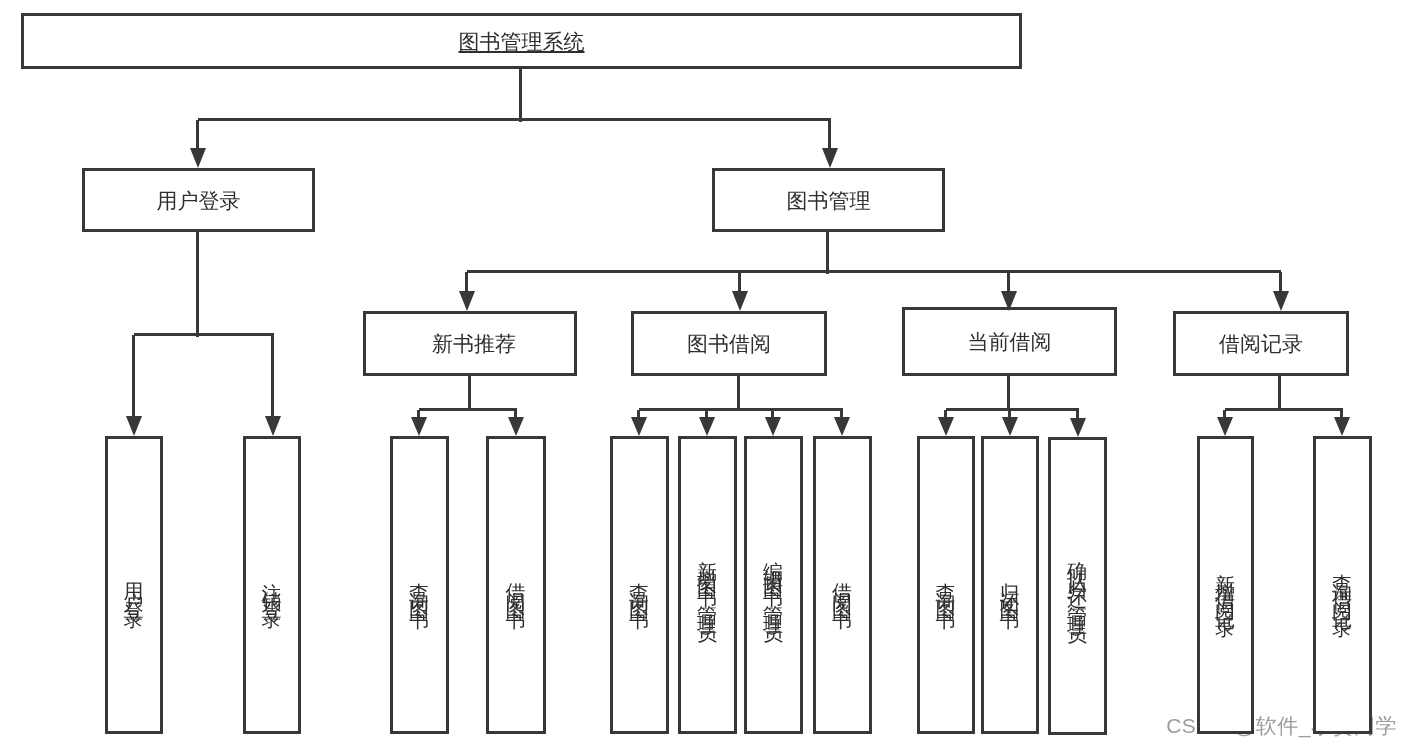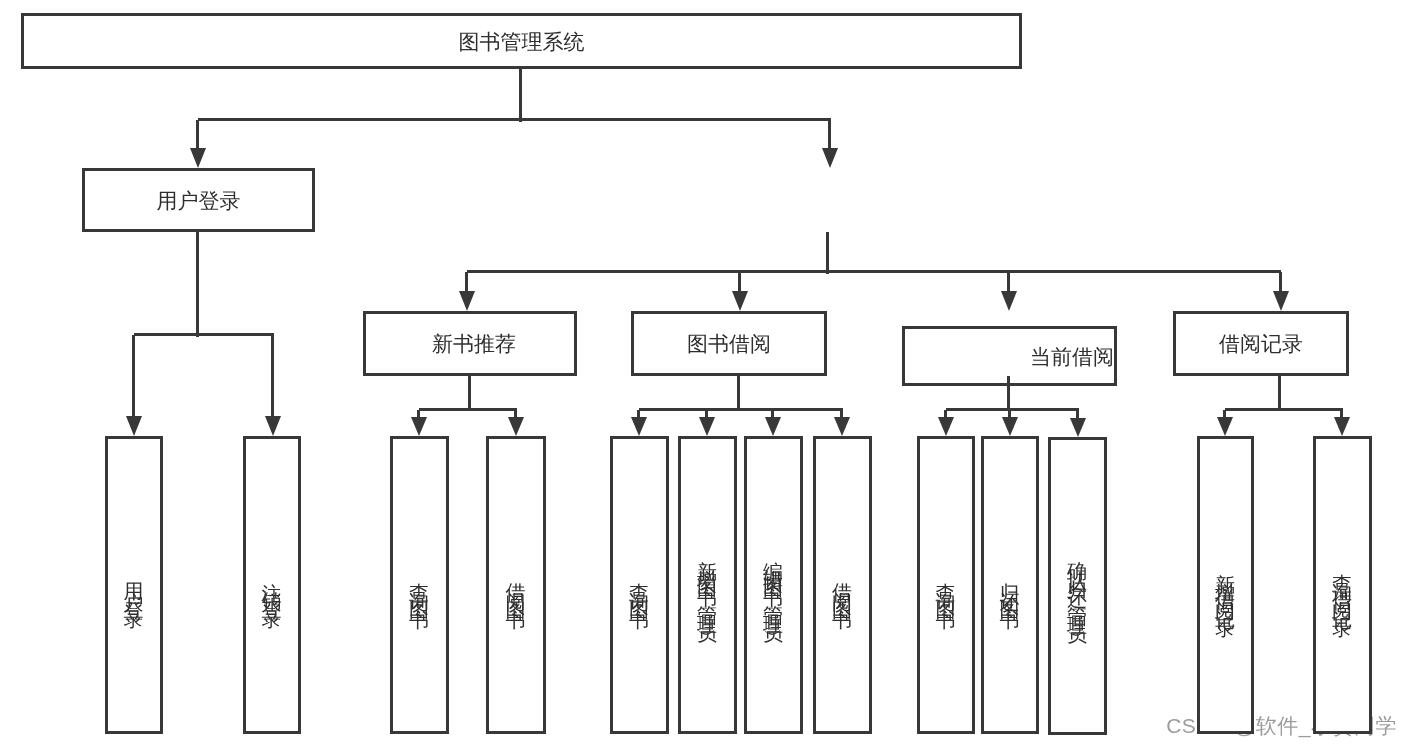--- a/index.html
+++ b/index.html
@@ -56,33 +56,36 @@
     color:#9c9c9c;
     white-space:nowrap;
   }
 </style>
 </head>
 <body>
 
 <div class="canvas">
 
   <div class="watermark" style="color: rgb(156, 156, 156);">CSDN @软件_小贺同学</div>
-<div class="node" style="left: 21px; top: 13px; width: 1001px; height: 56px;">
+<div class="node" style="left: 21px; top: 13px; width: 1001px; height: 56px; text-decoration: underline;">
       <span class="node-label">图书管理系统</span>
     </div>
     <div class="node" style="left: 82px; top: 168px; width: 233px; height: 64px;">
       <span class="node-label">用户登录</span>
+    </div>
+    <div class="node" style="left: 712px; top: 168px; width: 233px; height: 64px;">
+      <span class="node-label">图书管理</span>
     </div>
     <div class="node" style="left: 363px; top: 311px; width: 214px; height: 65px; padding-left: 8px;">
       <span class="node-label">新书推荐</span>
     </div>
     <div class="node" style="left: 631px; top: 311px; width: 196px; height: 65px;">
       <span class="node-label">图书借阅</span>
     </div>
-    <div class="node" style="left: 902px; top: 326px; width: 215px; height: 60px; justify-content: flex-end;">
+    <div class="node" style="left: 902px; top: 307px; width: 215px; height: 69px;">
       <span class="node-label">当前借阅</span>
     </div>
     <div class="node" style="left: 1173px; top: 311px; width: 176px; height: 65px;">
       <span class="node-label">借阅记录</span>
     </div>
     <div class="node vertical" style="left: 105px; top: 436px; width: 58px; height: 298px;">
       <span class="node-label">用户登录</span>
     </div>
     <div class="node vertical" style="left: 243px; top: 436px; width: 58px; height: 298px;">
       <span class="node-label">注销登录</span>

